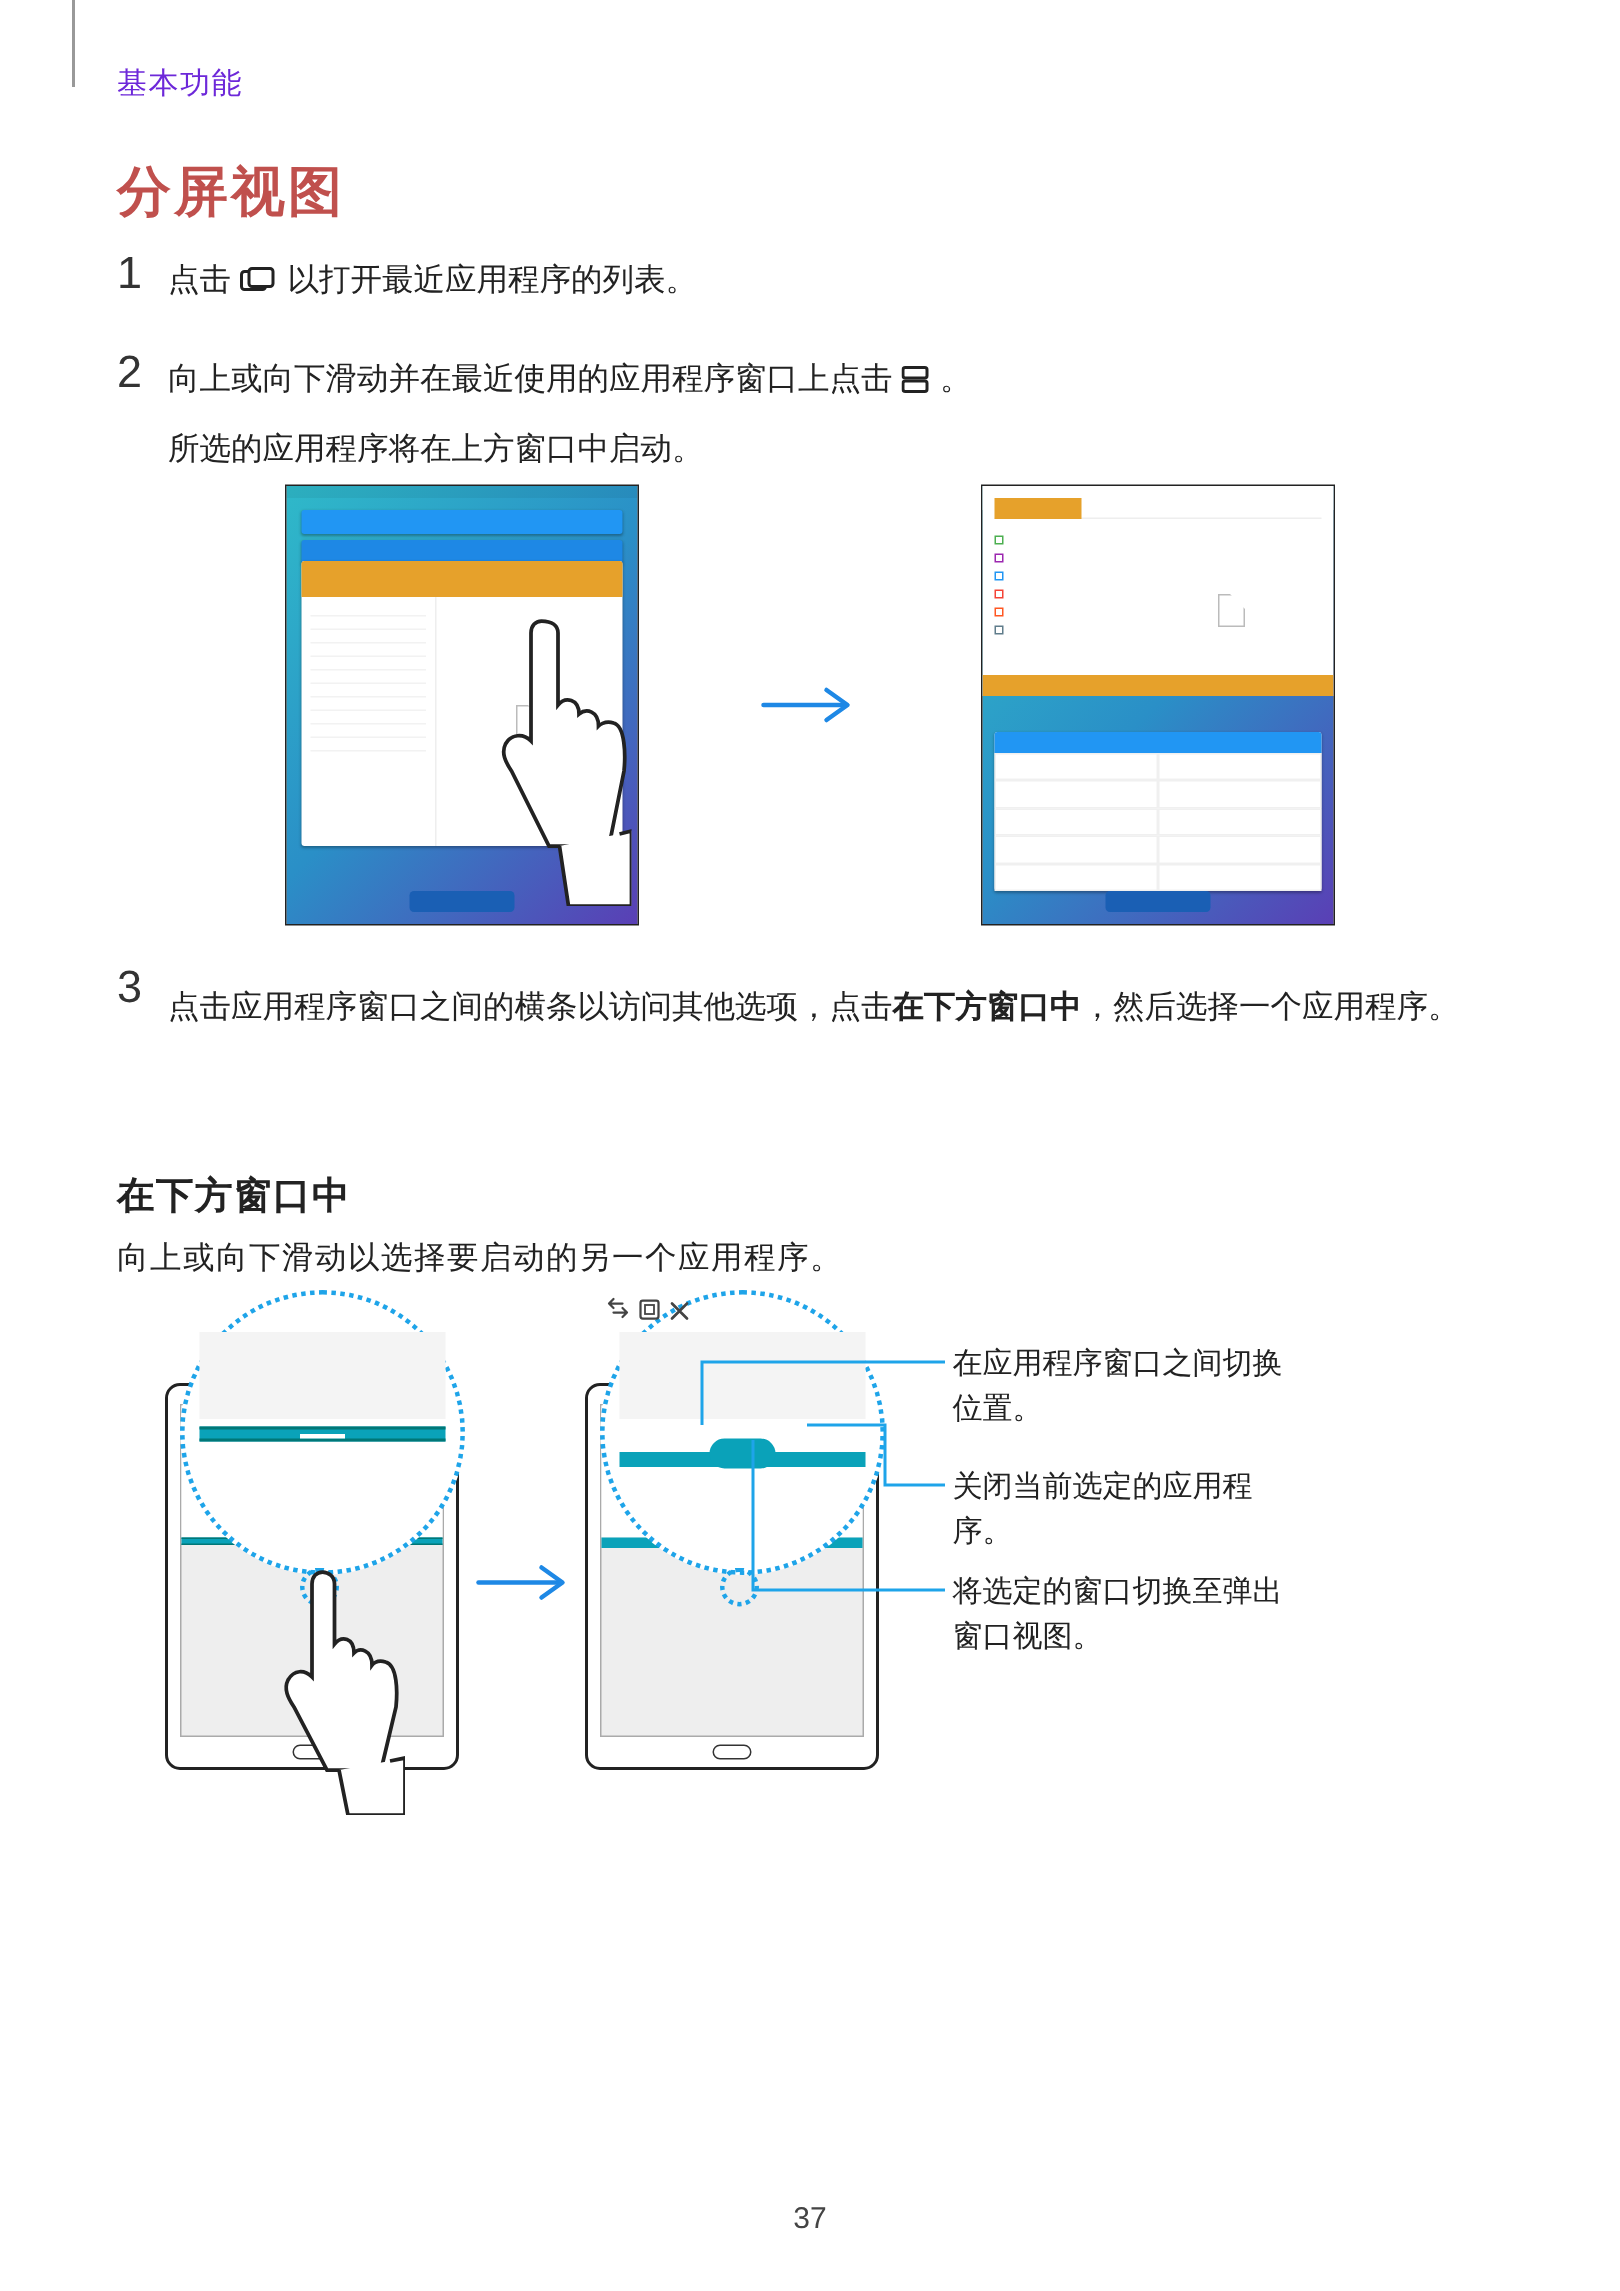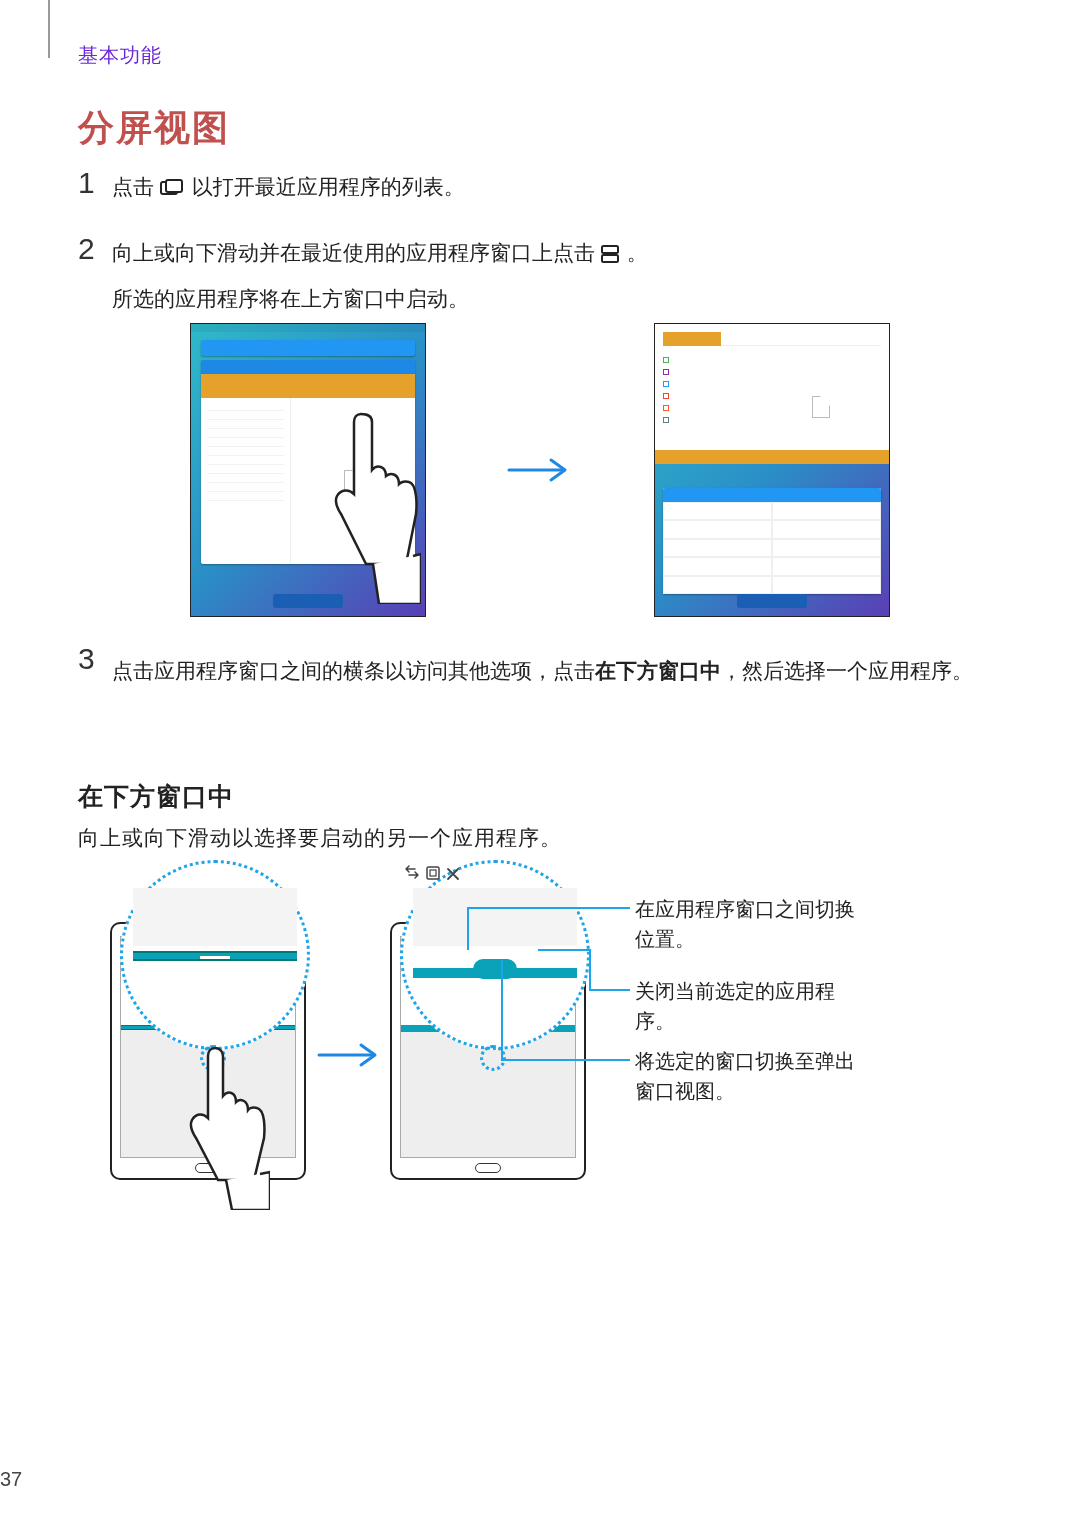--- a/index.html
+++ b/index.html
@@ -272,21 +272,21 @@
     width:220px;
   }
   .leader {
     position:absolute;
     stroke:#1ea4e9; stroke-width:2; fill:none;
   }
 
   .page-number {
     position:absolute;
     left:0; right:0; bottom:36px;
-    text-align:left;
+    text-align:center;
     font-size:20px;
     color:#444;
   }
 </style>
 </head>
 <body>
 
 <div class="page-margin-line"></div>
 
 <div class="breadcrumb">基本功能</div>

